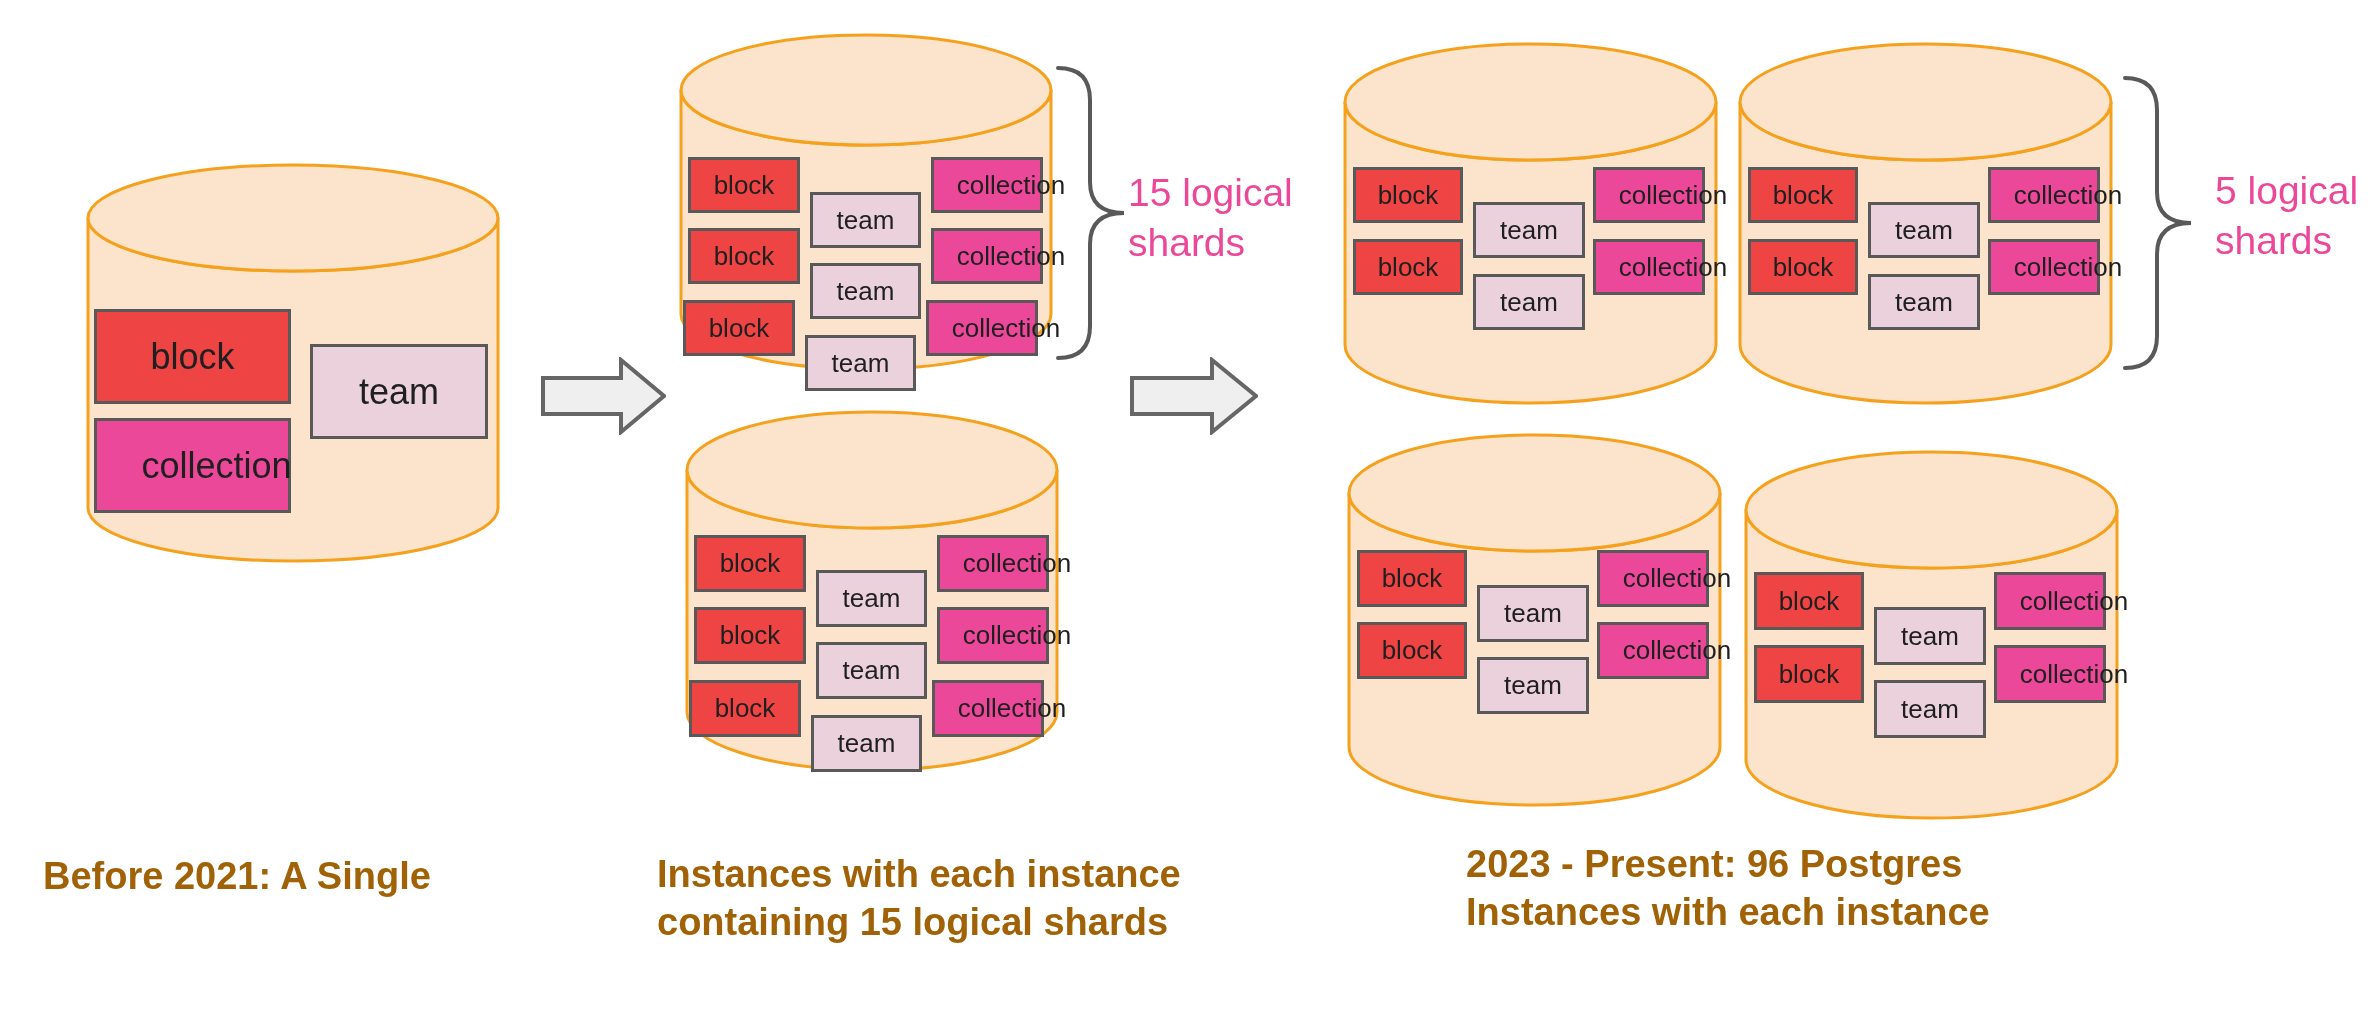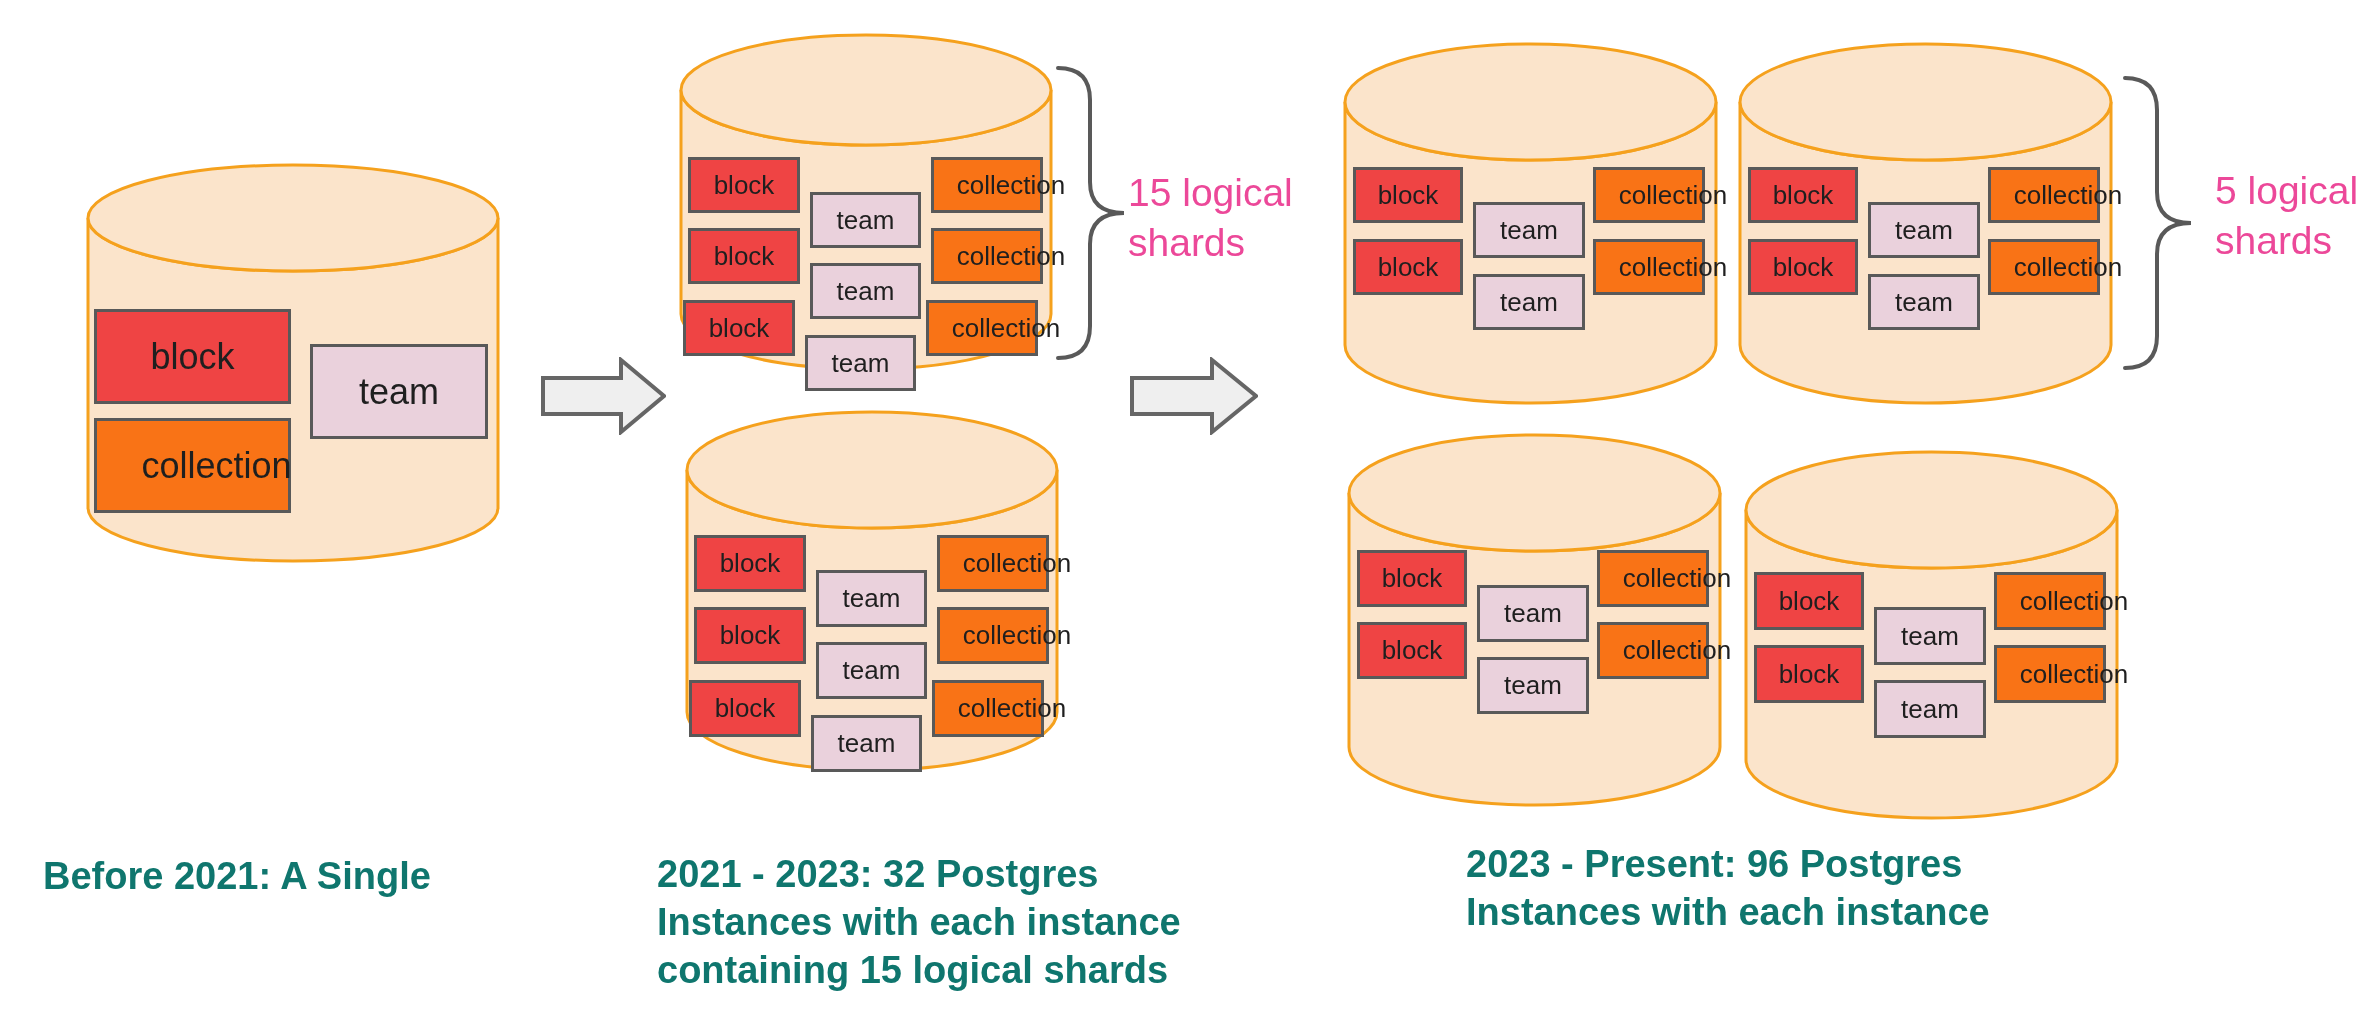--- a/index.html
+++ b/index.html
@@ -12,29 +12,29 @@
   .cylinder svg { position:absolute; left:0; top:0; overflow:visible; }
   .box {
     position:absolute; box-sizing:border-box;
     border:3px solid #595959; color:#1f1f1f;
     display:flex; align-items:center; justify-content:center;
     white-space:nowrap; font-size:26px;
   }
   .lbl-lg .box, .box.lbl-lg { font-size:36px; }
   .fill-block      { background:#ef4444; }
   .fill-team       { background:#EAD1DC;margin-top:35px; }
-  .fill-collection { background:#f97316;padding-left:48px; }
+  .fill-collection { background:#ec4899;padding-left:48px; }
   .arrow { position:absolute; }
   .bracket { position:absolute; }
   .shard-label {
     position:absolute; color:#ec4899; font-size:39px; line-height:50px;
     white-space:nowrap;
   }
   .caption {
-    position:absolute; color:#0f766e; font-weight:bold;
+    position:absolute; color:#a16207; font-weight:bold;
     font-size:38px; line-height:48px; white-space:nowrap;
   }
 </style>
 </head>
 <body>
 
 <div class="canvas">
 
   <div class="cylinder lbl-lg" style="left:86px; top:163px; width:414px; height:400px;">
     <svg width="414" height="400">
@@ -242,21 +242,20 @@
     <div class="box fill-collection" style="left:250px; top:195px; width:112px; height:58px;">
         <span>collection</span>
       </div>
   </div>
 
   <div class="caption" style="left:43px; top:852px;">
     <div>Before 2021: A Single</div>
   </div>
 
   <div class="caption" style="left:657px; top:850px;">
-    <div>2021 - 2023: 32 Postgres</div>
     <div>Instances with each instance</div>
     <div>containing 15 logical shards</div>
   </div>
 
   <div class="caption" style="left:1466px; top:840px;">
     <div>2023 - Present: 96 Postgres</div>
     <div>Instances with each instance</div>
   </div>
 
 </div>

